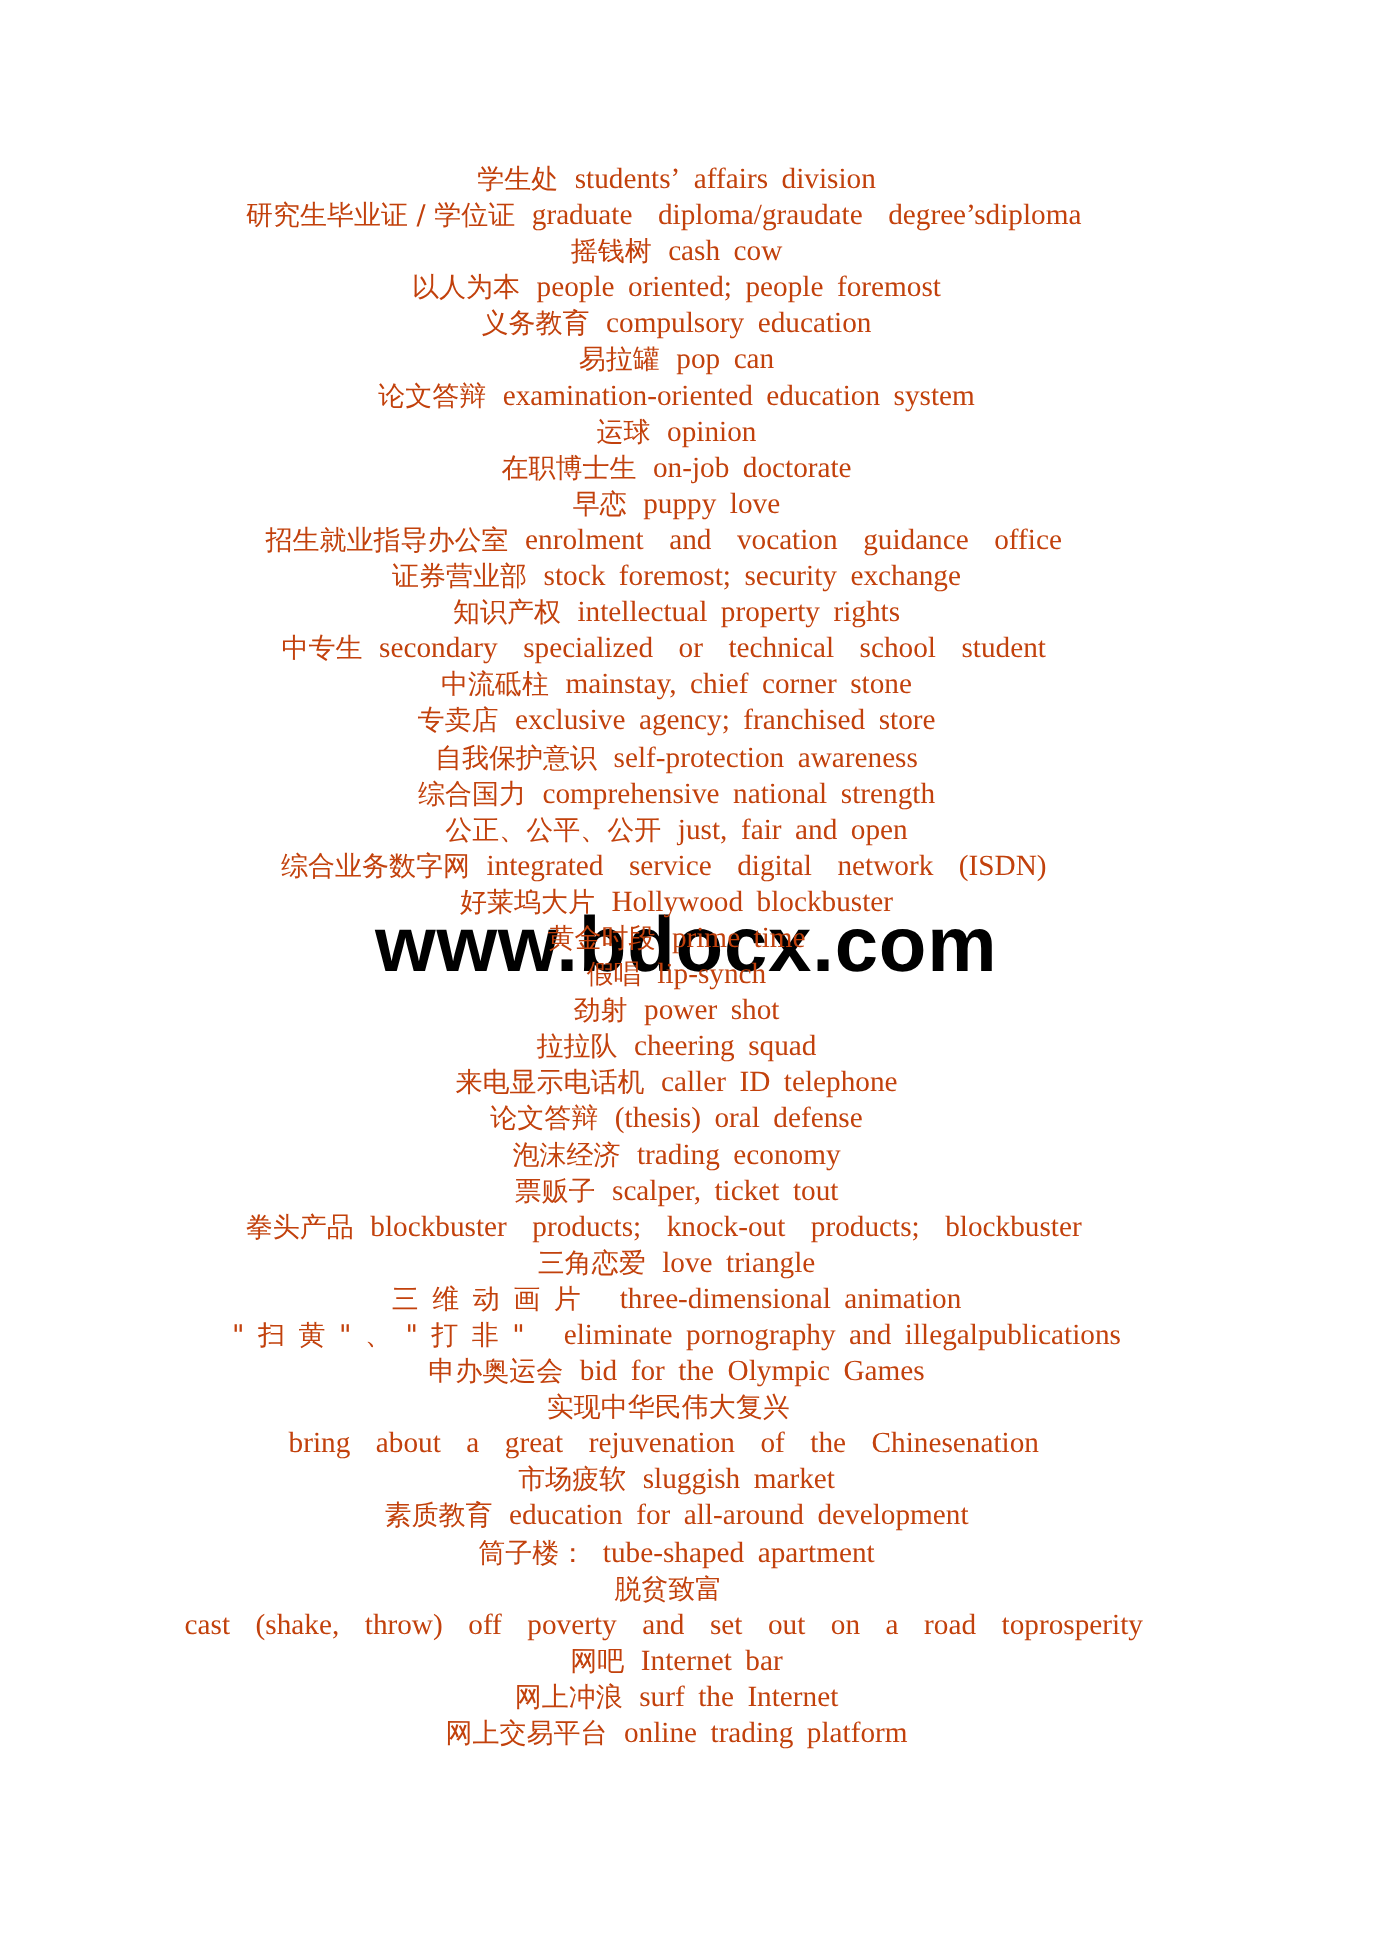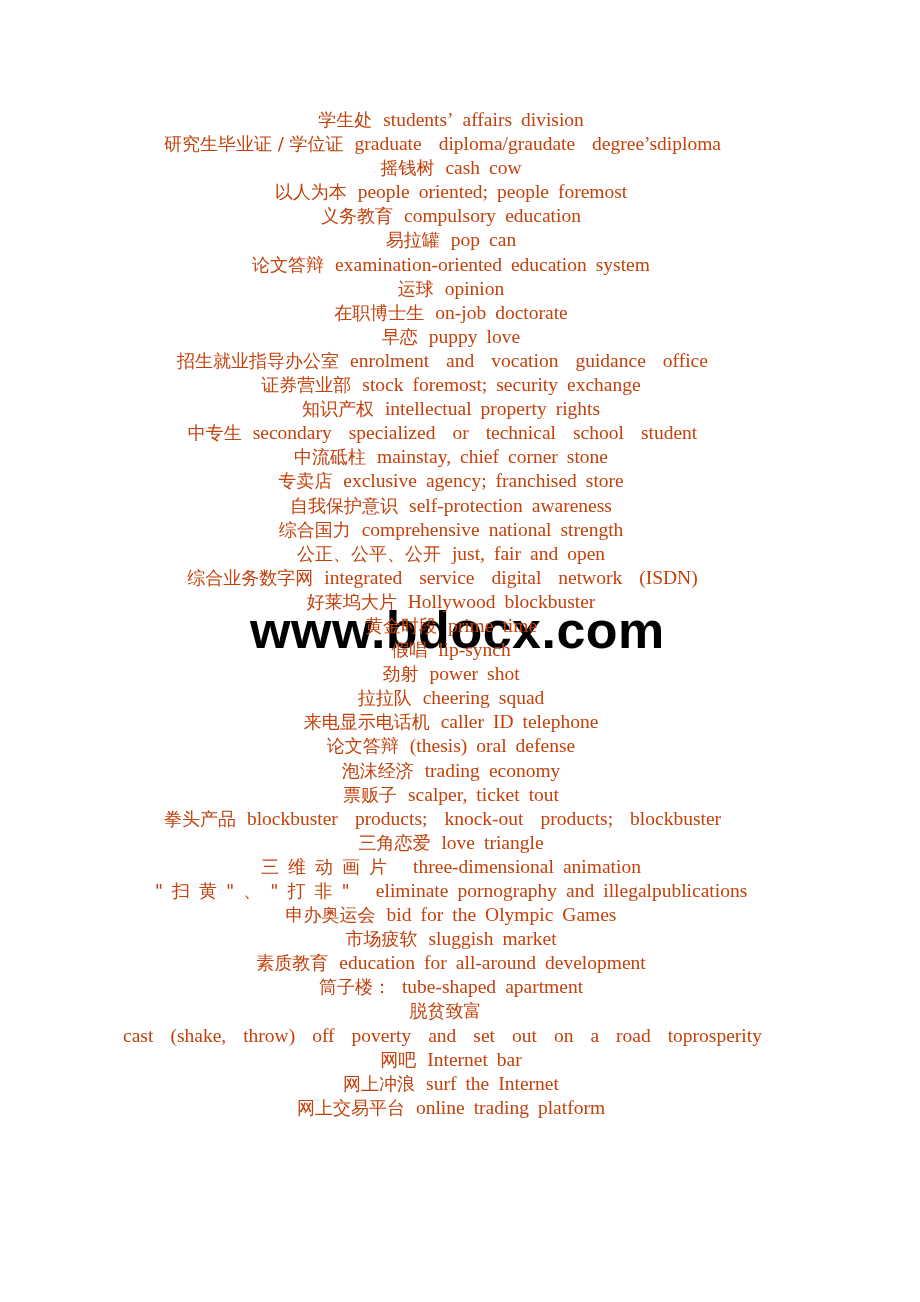--- a/index.html
+++ b/index.html
@@ -130,20 +130,21 @@
       <div class="entry"><span class="term">拉拉队</span><span class="sep"></span><span class="gloss"><span class="w">cheering</span><span class="w">squad</span></span></div>
       <div class="entry"><span class="term">来电显示电话机</span><span class="sep"></span><span class="gloss"><span class="w">caller</span><span class="w">ID</span><span class="w">telephone</span></span></div>
       <div class="entry"><span class="term">论文答辩</span><span class="sep"></span><span class="gloss"><span class="w">(thesis)</span><span class="w">oral</span><span class="w">defense</span></span></div>
       <div class="entry"><span class="term">泡沫经济</span><span class="sep"></span><span class="gloss"><span class="w">trading</span><span class="w">economy</span></span></div>
       <div class="entry"><span class="term">票贩子</span><span class="sep"></span><span class="gloss"><span class="w">scalper,</span><span class="w">ticket</span><span class="w">tout</span></span></div>
       <div class="entry"><span class="term">拳头产品</span><span class="sep"></span><span class="gloss airy"><span class="w">blockbuster</span><span class="w">products;</span><span class="w">knock-out</span><span class="w">products;</span><span class="w">blockbuster</span></span></div>
       <div class="entry"><span class="term">三角恋爱</span><span class="sep"></span><span class="gloss"><span class="w">love</span><span class="w">triangle</span></span></div>
       <div class="entry"><span class="term spread">三维动画片</span><span class="sep wide"></span><span class="gloss"><span class="w">three-dimensional</span><span class="w">animation</span></span></div>
       <div class="entry"><span class="term spread">"扫黄"、"打非"</span><span class="sep wide"></span><span class="gloss"><span class="w">eliminate</span><span class="w">pornography</span><span class="w">and</span><span class="w">illegalpublications</span></span></div>
       <div class="entry"><span class="term">申办奥运会</span><span class="sep"></span><span class="gloss"><span class="w">bid</span><span class="w">for</span><span class="w">the</span><span class="w">Olympic</span><span class="w">Games</span></span></div>
+      <div class="entry"><span class="term">实现中华民伟大复兴</span><span class="sep"></span><span class="gloss airy"><span class="w">bring</span><span class="w">about</span><span class="w">a</span><span class="w">great</span><span class="w">rejuvenation</span><span class="w">of</span><span class="w">the</span><span class="w">Chinesenation</span></span></div>
       <div class="entry"><span class="term">市场疲软</span><span class="sep"></span><span class="gloss"><span class="w">sluggish</span><span class="w">market</span></span></div>
       <div class="entry"><span class="term">素质教育</span><span class="sep"></span><span class="gloss"><span class="w">education</span><span class="w">for</span><span class="w">all-around</span><span class="w">development</span></span></div>
       <div class="entry"><span class="term">筒子楼：</span><span class="sep"></span><span class="gloss"><span class="w">tube-shaped</span><span class="w">apartment</span></span></div>
       <div class="entry"><span class="term">脱贫致富</span><span class="sep"></span><span class="gloss airy"><span class="w">cast</span><span class="w">(shake,</span><span class="w">throw)</span><span class="w">off</span><span class="w">poverty</span><span class="w">and</span><span class="w">set</span><span class="w">out</span><span class="w">on</span><span class="w">a</span><span class="w">road</span><span class="w">toprosperity</span></span></div>
       <div class="entry"><span class="term">网吧</span><span class="sep"></span><span class="gloss"><span class="w">Internet</span><span class="w">bar</span></span></div>
       <div class="entry"><span class="term">网上冲浪</span><span class="sep"></span><span class="gloss"><span class="w">surf</span><span class="w">the</span><span class="w">Internet</span></span></div>
       <div class="entry"><span class="term">网上交易平台</span><span class="sep"></span><span class="gloss"><span class="w">online</span><span class="w">trading</span><span class="w">platform</span></span></div>
     </div>
 </div>
 

